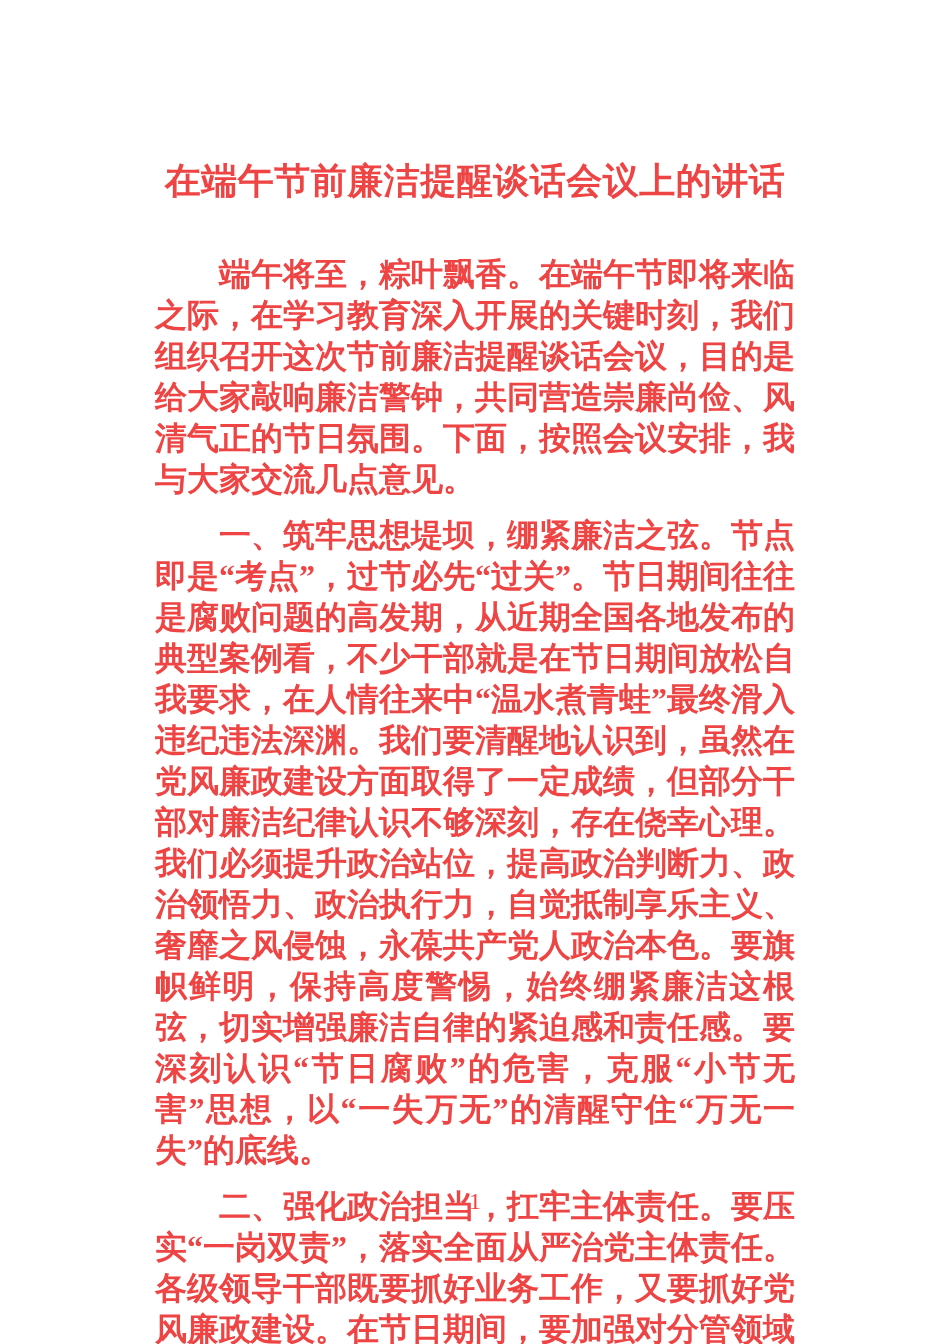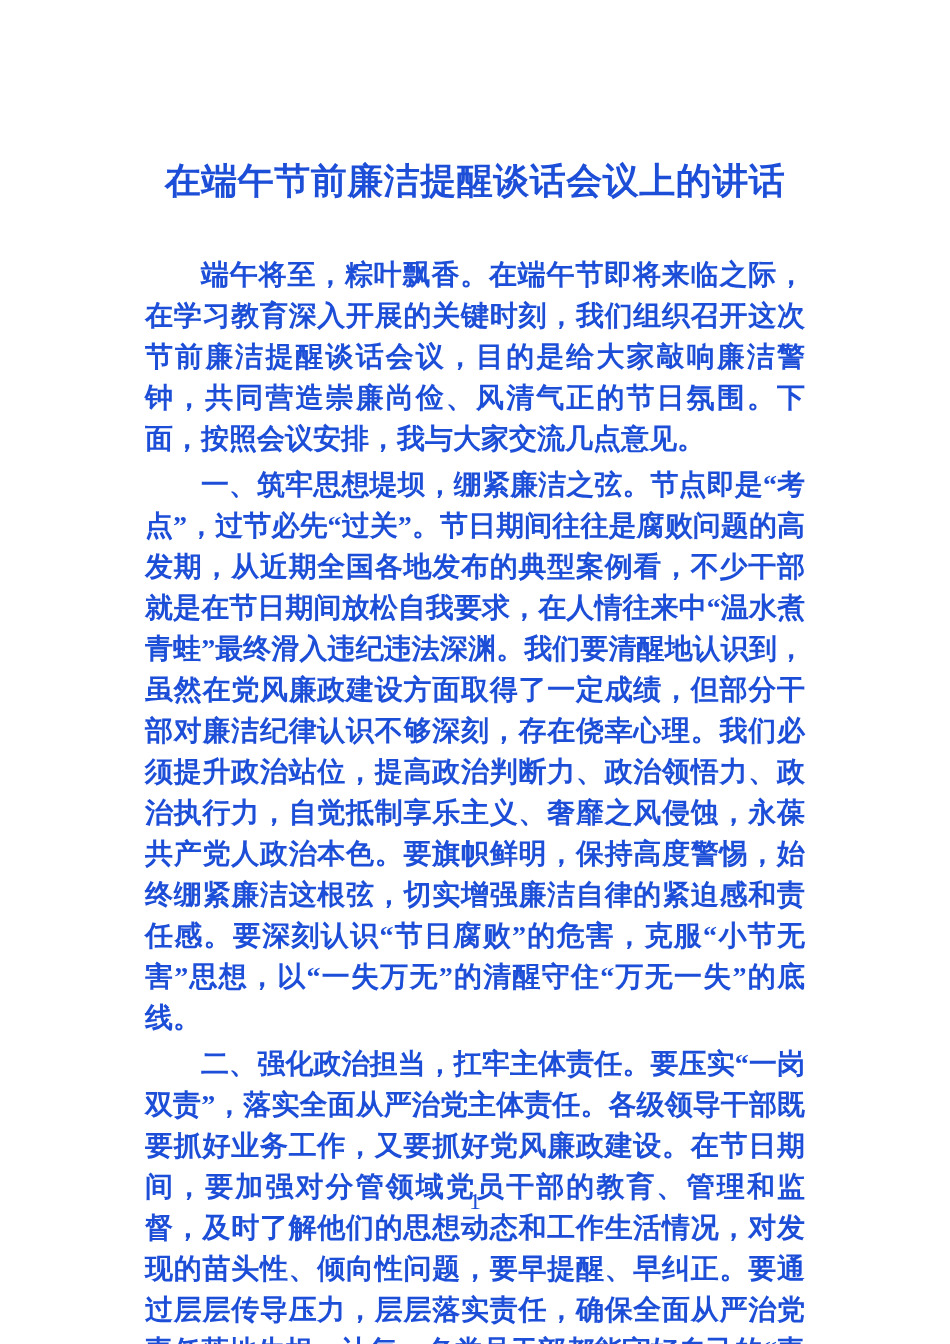--- a/index.html
+++ b/index.html
@@ -10,34 +10,34 @@
   .page {
     position: relative;
     width: 950px;
     height: 1344px;
     margin: 0 auto;
     background: #ffffff;
     box-sizing: border-box;
     padding: 158px 140px 0 140px;
     overflow: hidden;
     font-family: "Liberation Serif", serif;
-    color: #1d4ed8;
+    color: #ef4444;
   }
   .doc-title {
     margin: 0 0 50px 0;
     font-size: 36px;
     line-height: 46px;
     font-weight: bold;
     text-align: center;
     letter-spacing: 0.5px;
     font-family: "Liberation Sans", sans-serif;
   }
   .doc-body p {
-    margin: 5px;
-    font-size: 28px;
+    margin: 15px;
+    font-size: 32px;
     line-height: 41px;
     font-weight: 600;
     text-align: justify;
     text-justify: inter-ideograph;
     text-indent: 2em;
     word-break: break-all;
   }
   .page-footer {
     position: absolute;
     left: 0;

